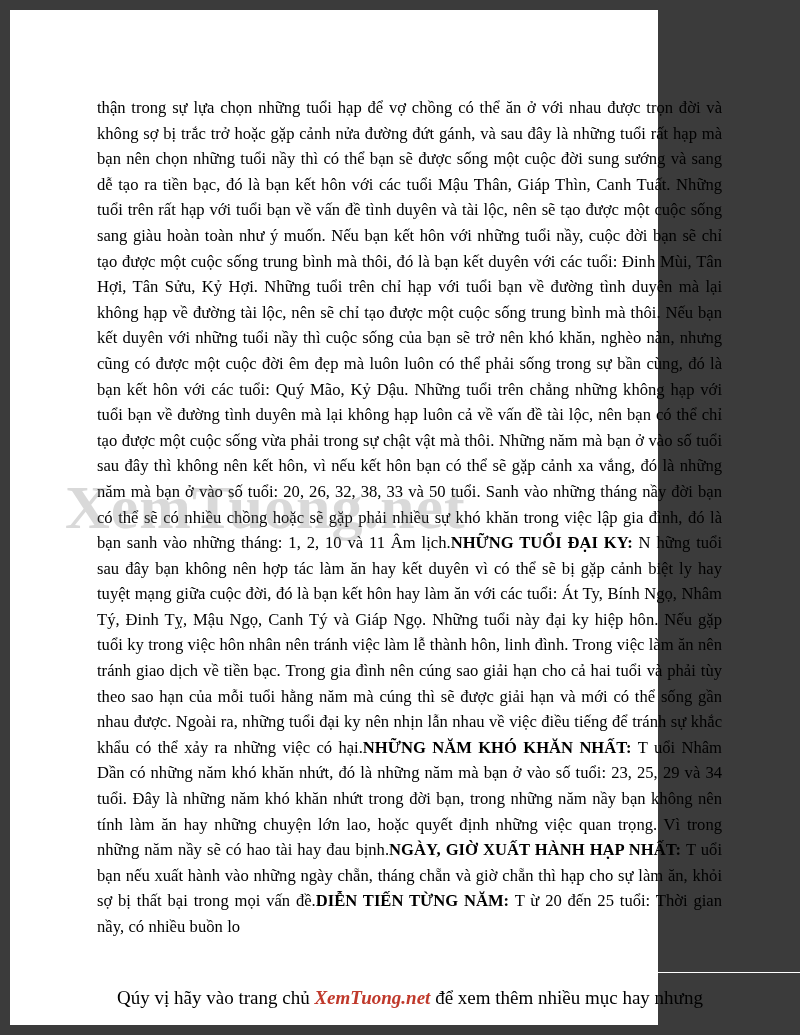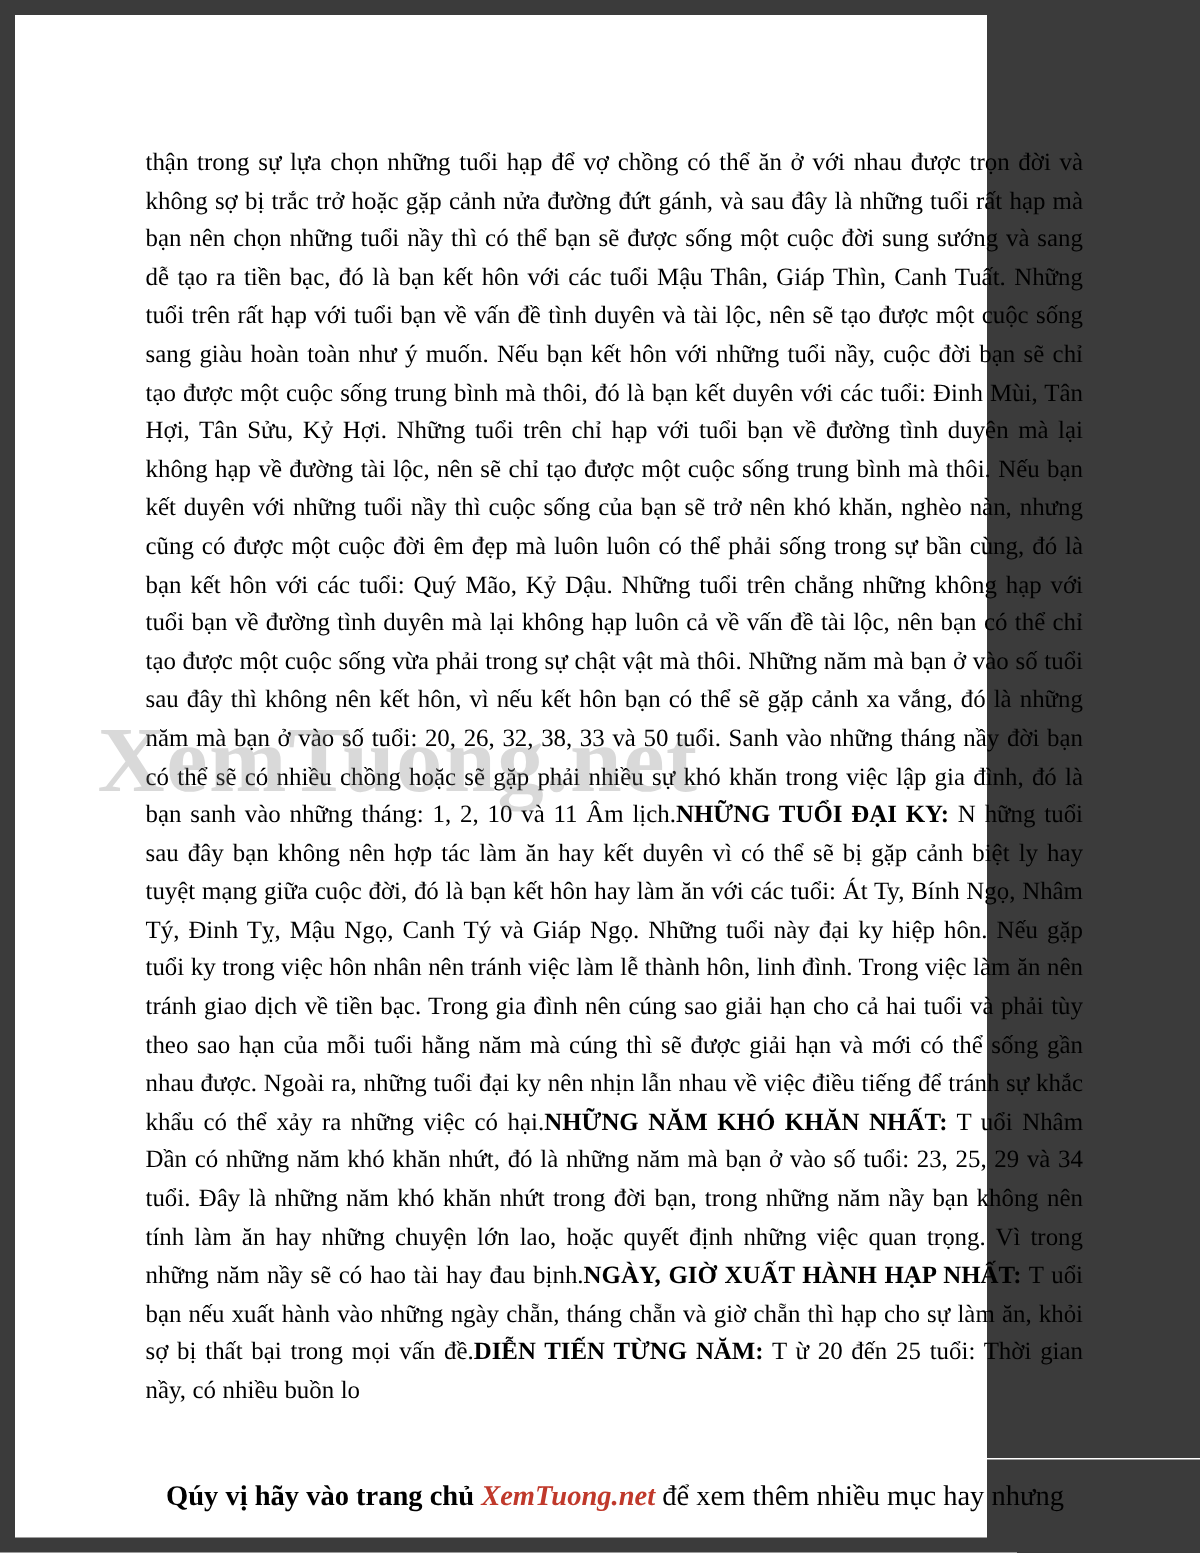--- a/index.html
+++ b/index.html
@@ -71,21 +71,21 @@
     font-size: 19px;
     color: #000000;
     font-family: "Liberation Serif", serif;
   }
   .footer .brand {
     color: #c0392b;
     font-weight: bold;
     font-style: italic;
   }
   .footer .lead {
-    font-weight: bold;
+    font-weight: normal;
   }
   .footer-rule {
     position: absolute;
     left: 10px;
     top: 962px;
     width: 780px;
     height: 1px;
     background: #ffffff;
   }
 </style>

